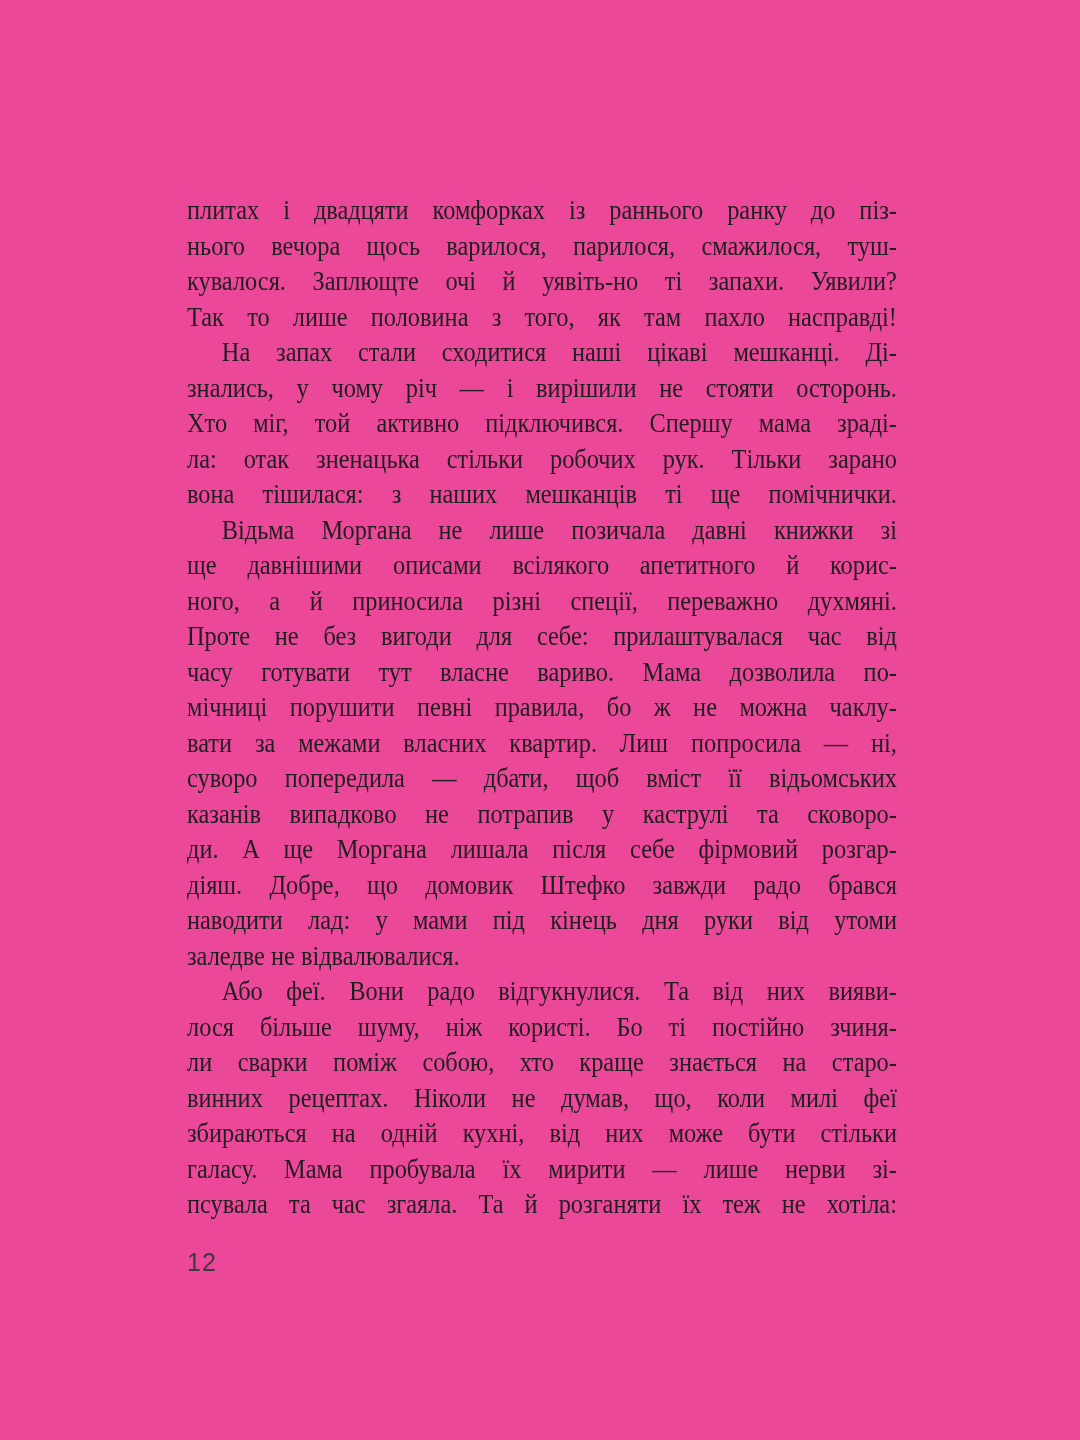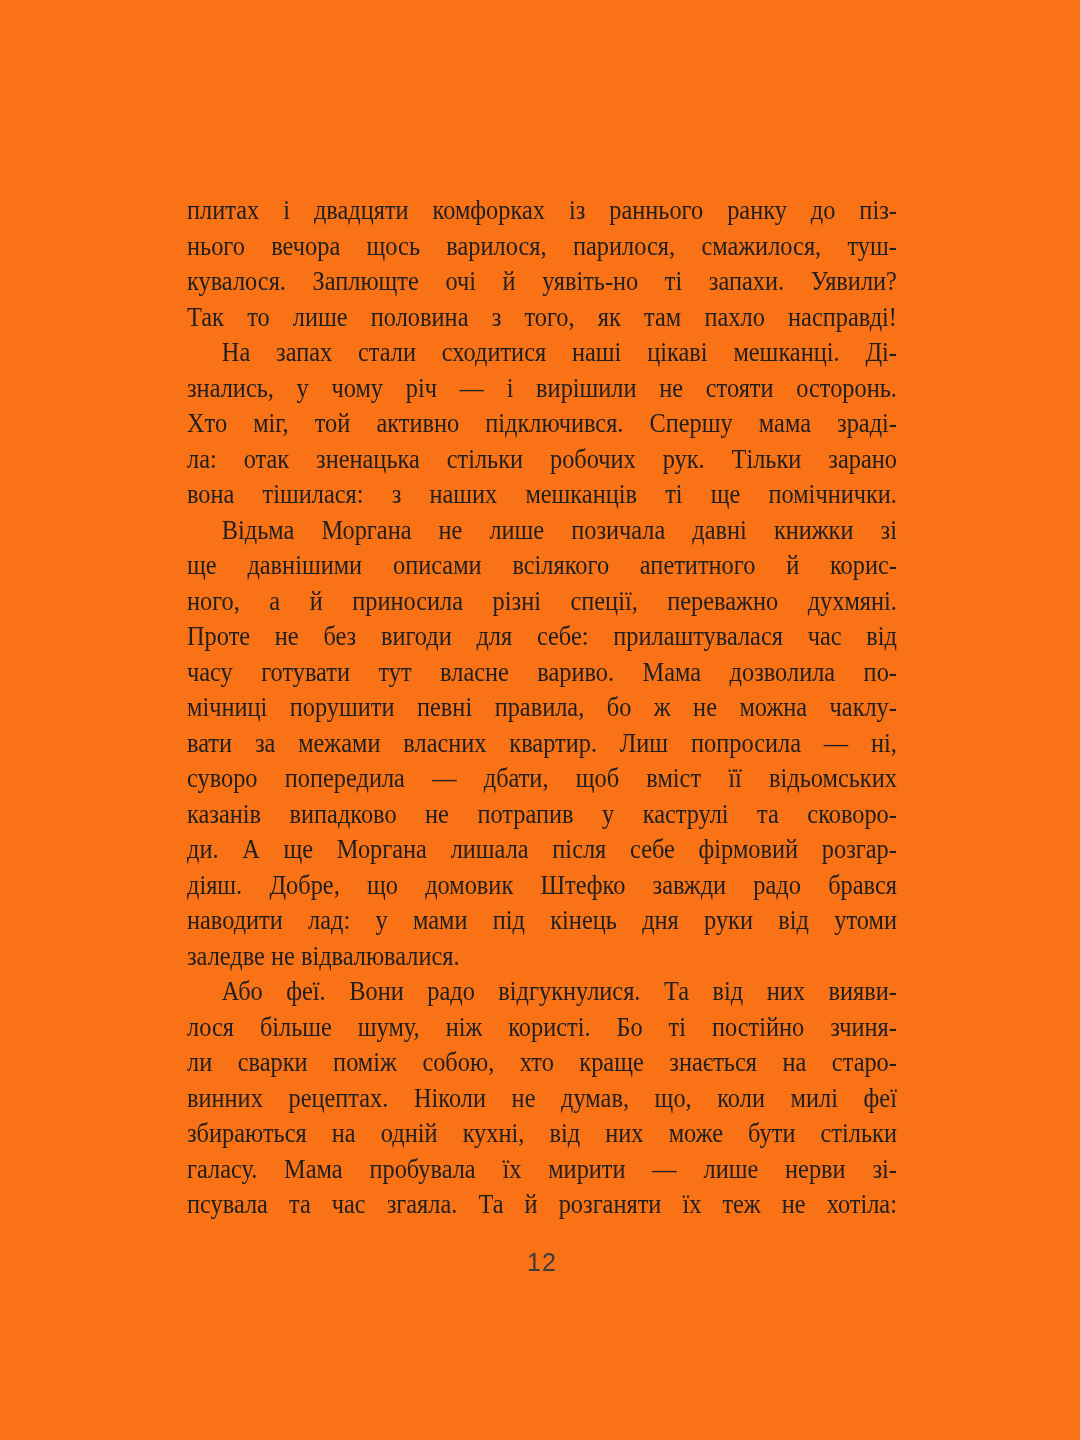--- a/index.html
+++ b/index.html
@@ -4,21 +4,21 @@
 <style>
   html, body {
     margin: 0;
     padding: 0;
     background: #ffffff;
   }
   .page {
     position: relative;
     width: 1080px;
     height: 1440px;
-    background: #f97316;
+    background: #ec4899;
     overflow: hidden;
     font-family: "Liberation Serif", "DejaVu Serif", serif;
     color: #1f1f1f;
   }
   .text-block {
     position: absolute;
     left: 187px;
     top: 192px;
     width: 816px;            
     transform: scaleX(0.87); 
@@ -41,21 +41,21 @@
     text-indent: 40px;
   }
   .line.short-last {
     text-align-last: left;
   }
   .pagenum {
     position: absolute;
     left: 187px;
     top: 1248px;
     width: 710px;
-    text-align: center;
+    text-align: left;
     font-family: "Liberation Sans", "DejaVu Sans", sans-serif;
     font-size: 25px;
     color: #3d3d3d;
     letter-spacing: 1px;
   }
 </style>
 </head>
 <body>
 
 <div class="page">

